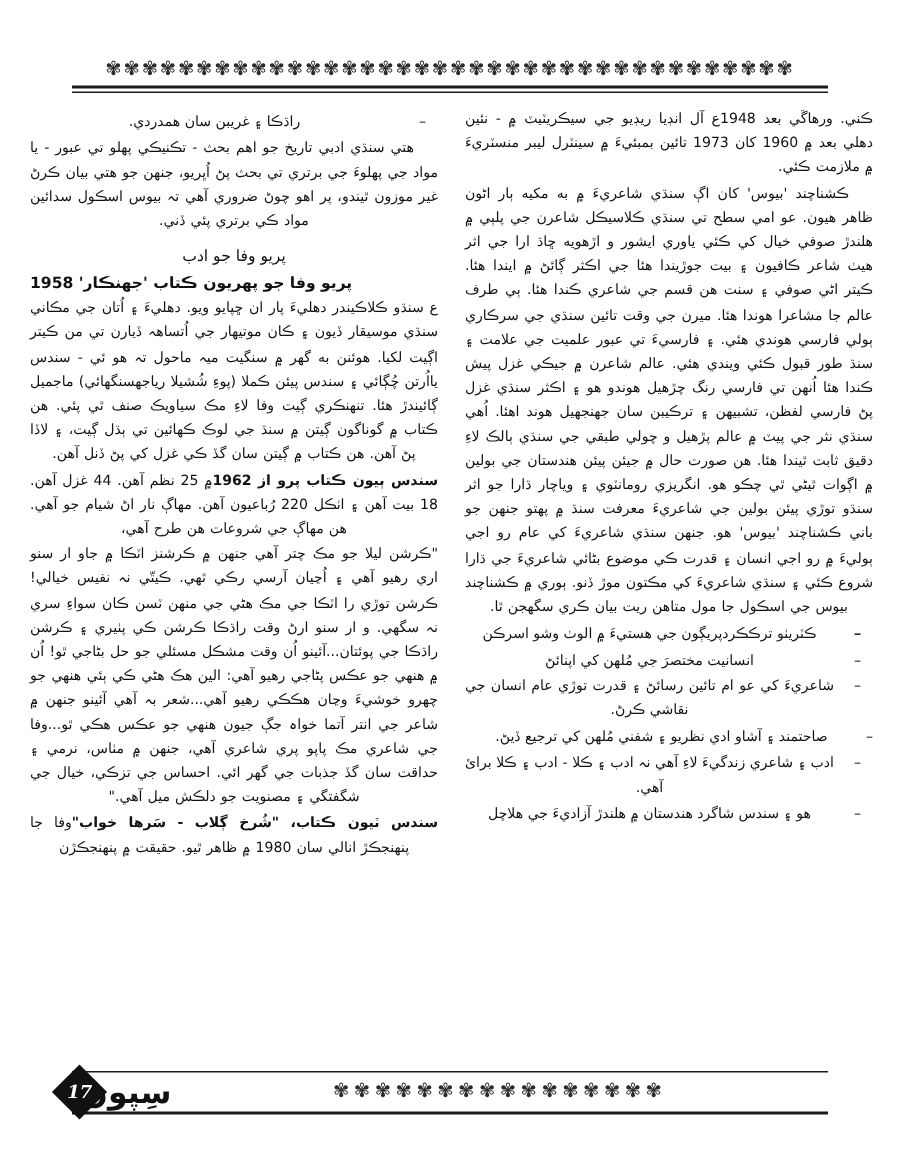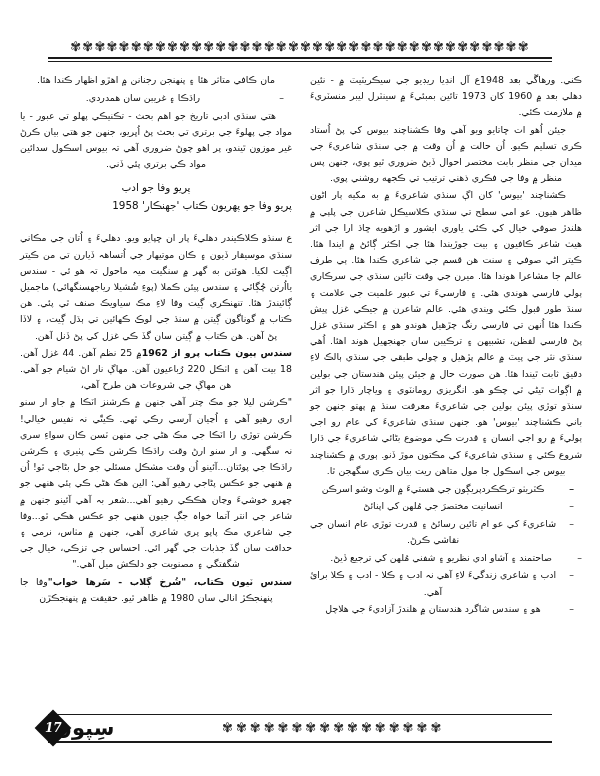--- a/index.html
+++ b/index.html
@@ -93,25 +93,25 @@
 
   h2.heading {
     margin: 7px 0 2px 0;
     font-size: 10.4px;
     font-weight: normal;
     line-height: 16px;
     text-align: center;
     direction: rtl;
   }
   h3.subheading {
-    margin: 1px 0 17px 0;
+    margin: 1px 0 1px 0;
     font-size: 10.4px;
-    font-weight: normal;
+    font-weight: bold;
     line-height: 16px;
-    text-align: right;
+    text-align: left;
     direction: rtl;
   }
 
   .run-in-bold {
     font-weight: bold;
   }
 
   .quote-block p.para {
     text-align: justify;
   }
@@ -228,21 +228,20 @@
     <div class="ornament-row" id="header-orn">✾✾✾✾✾✾✾✾✾✾✾✾✾✾✾✾✾✾✾✾✾✾✾✾✾✾✾✾✾✾✾✾✾✾✾✾✾✾</div>
     <div class="rule-double"></div>
   </div>
 
   <div class="columns">
 
     <div class="col">
 
       <p class="para flushend">ڪني. ورهاڱي بعد 1948ع آل انڊيا ريڊيو جي سيڪريٽيٽ ۾ - نئين دهلي بعد ۾ 1960 کان 1973 تائين بمبئيءَ ۾ سينٽرل ليبر منسٽريءَ ۾ ملازمت ڪئي.</p>
 
-      <p class="para indent">جيئن اُهو ات ڇاتايو ويو آهي وفا ڪشناچند بيوس کي پڻ اُستاد ڪري تسليم ڪيو. اُن حالت ۾ اُن وقت ۾ جي سنڌي شاعريءَ جي ميدان جي منظر بابت مختصر احوال ڏيڻ ضروري ٿيو پوي، جنهن پس منظر ۾ وفا جي فڪري ذهني ترتيب تي ڪجهه روشني پوي.</p>
 
       <p class="para indent">ڪشناچند 'بيوس' کان اڳ سنڌي شاعريءَ ۾ به مکيه ٻار اڻون ظاهر هيون. عو امي سطح تي سنڌي ڪلاسيڪل شاعرن جي پلٻي ۾ هلندڙ صوفي خيال کي ڪئي ياوري ايشور و اڙهويه ڇاڌ ارا جي اثر هيٺ شاعر ڪافيون ۽ بيت جوڙيندا هئا جي اڪثر ڳائڻ ۾ ايندا هئا. ڪيتر اڻي صوفي ۽ سنت هن قسم جي شاعري ڪندا هئا. ٻي طرف عالم جا مشاعرا هوندا هئا. ميرن جي وقت تائين سنڌي جي سرڪاري ٻولي فارسي هوندي هئي. ۽ فارسيءَ تي عبور علميت جي علامت ۽ سنڌ طور قبول ڪئي ويندي هئي. عالم شاعرن ۾ جيڪي غزل پيش ڪندا هئا اُنهن تي فارسي رنگ چڙهيل هوندو هو ۽ اڪثر سنڌي غزل پڻ فارسي لفظن، تشبيهن ۽ ترڪيبن سان جهنجهيل هوند اهئا. اُهي سنڌي نثر جي پيٽ ۾ عالم پڙهيل و چولي طبقي جي سنڌي ٻالڪ لاءِ دقيق ثابت ٿيندا هئا. هن صورت حال ۾ جيئن پيئن هندستان جي بولين ۾ اڳوات ٿيڻي ٿي چڪو هو. انگريزي رومانٽوي ۽ وياچار ڌارا جو اثر سنڌو توڙي پيئن بولين جي شاعريءَ معرفت سنڌ ۾ پهتو جنهن جو باني ڪشناچند 'بيوس' هو. جنهن سنڌي شاعريءَ کي عام رو اجي ٻوليءَ ۾ رو اجي انسان ۽ قدرت ڪي موضوع بڻائي شاعريءَ جي ڌارا شروع ڪئي ۽ سنڌي شاعريءَ کي مڪتون موڙ ڏنو. ٻوري ۾ ڪشناچند بيوس جي اسڪول جا مول متاهن ريت بيان ڪري سگهجن ٿا.</p>
 
       <ul class="bullets">
         <li>
           <span class="dash">–</span>
         </li>
         <li>
           <span class="dash">–</span>
           <span>ڪٽريٺو ترڪڪردپريڳون جي هستيءَ ۾ الوٺ وشو اسرڪن</span>
@@ -266,21 +265,20 @@
         <li>
           <span class="dash">–</span>
           <span>هو ۽ سندس شاگرد هندستان ۾ هلندڙ آزاديءَ جي هلاچل</span>
         </li>
       </ul>
 
     </div>
 
     <div class="col">
 
-      <p class="para">مان ڪافي متاثر هئا ۽ پنهنجن رجنانن ۾ اهڙو اظهار ڪندا هئا.</p>
 
       <ul class="bullets">
         <li>
           <span class="dash">–</span>
           <span>راڌڪا ۽ غريبن سان همدردي.</span>
         </li>
       </ul>
 
       <p class="para indent">هتي سنڌي ادبي تاريخ جو اهم بحث - تڪنيڪي پهلو تي عبور - يا مواد جي پهلوءَ جي برتري تي بحث پڻ اُڀريو، جنهن جو هتي بيان ڪرڻ غير موزون ٿيندو، پر اهو چوڻ ضروري آهي تہ بيوس اسڪول سدائين مواد ڪي برتري پئي ڏني.</p>
 

